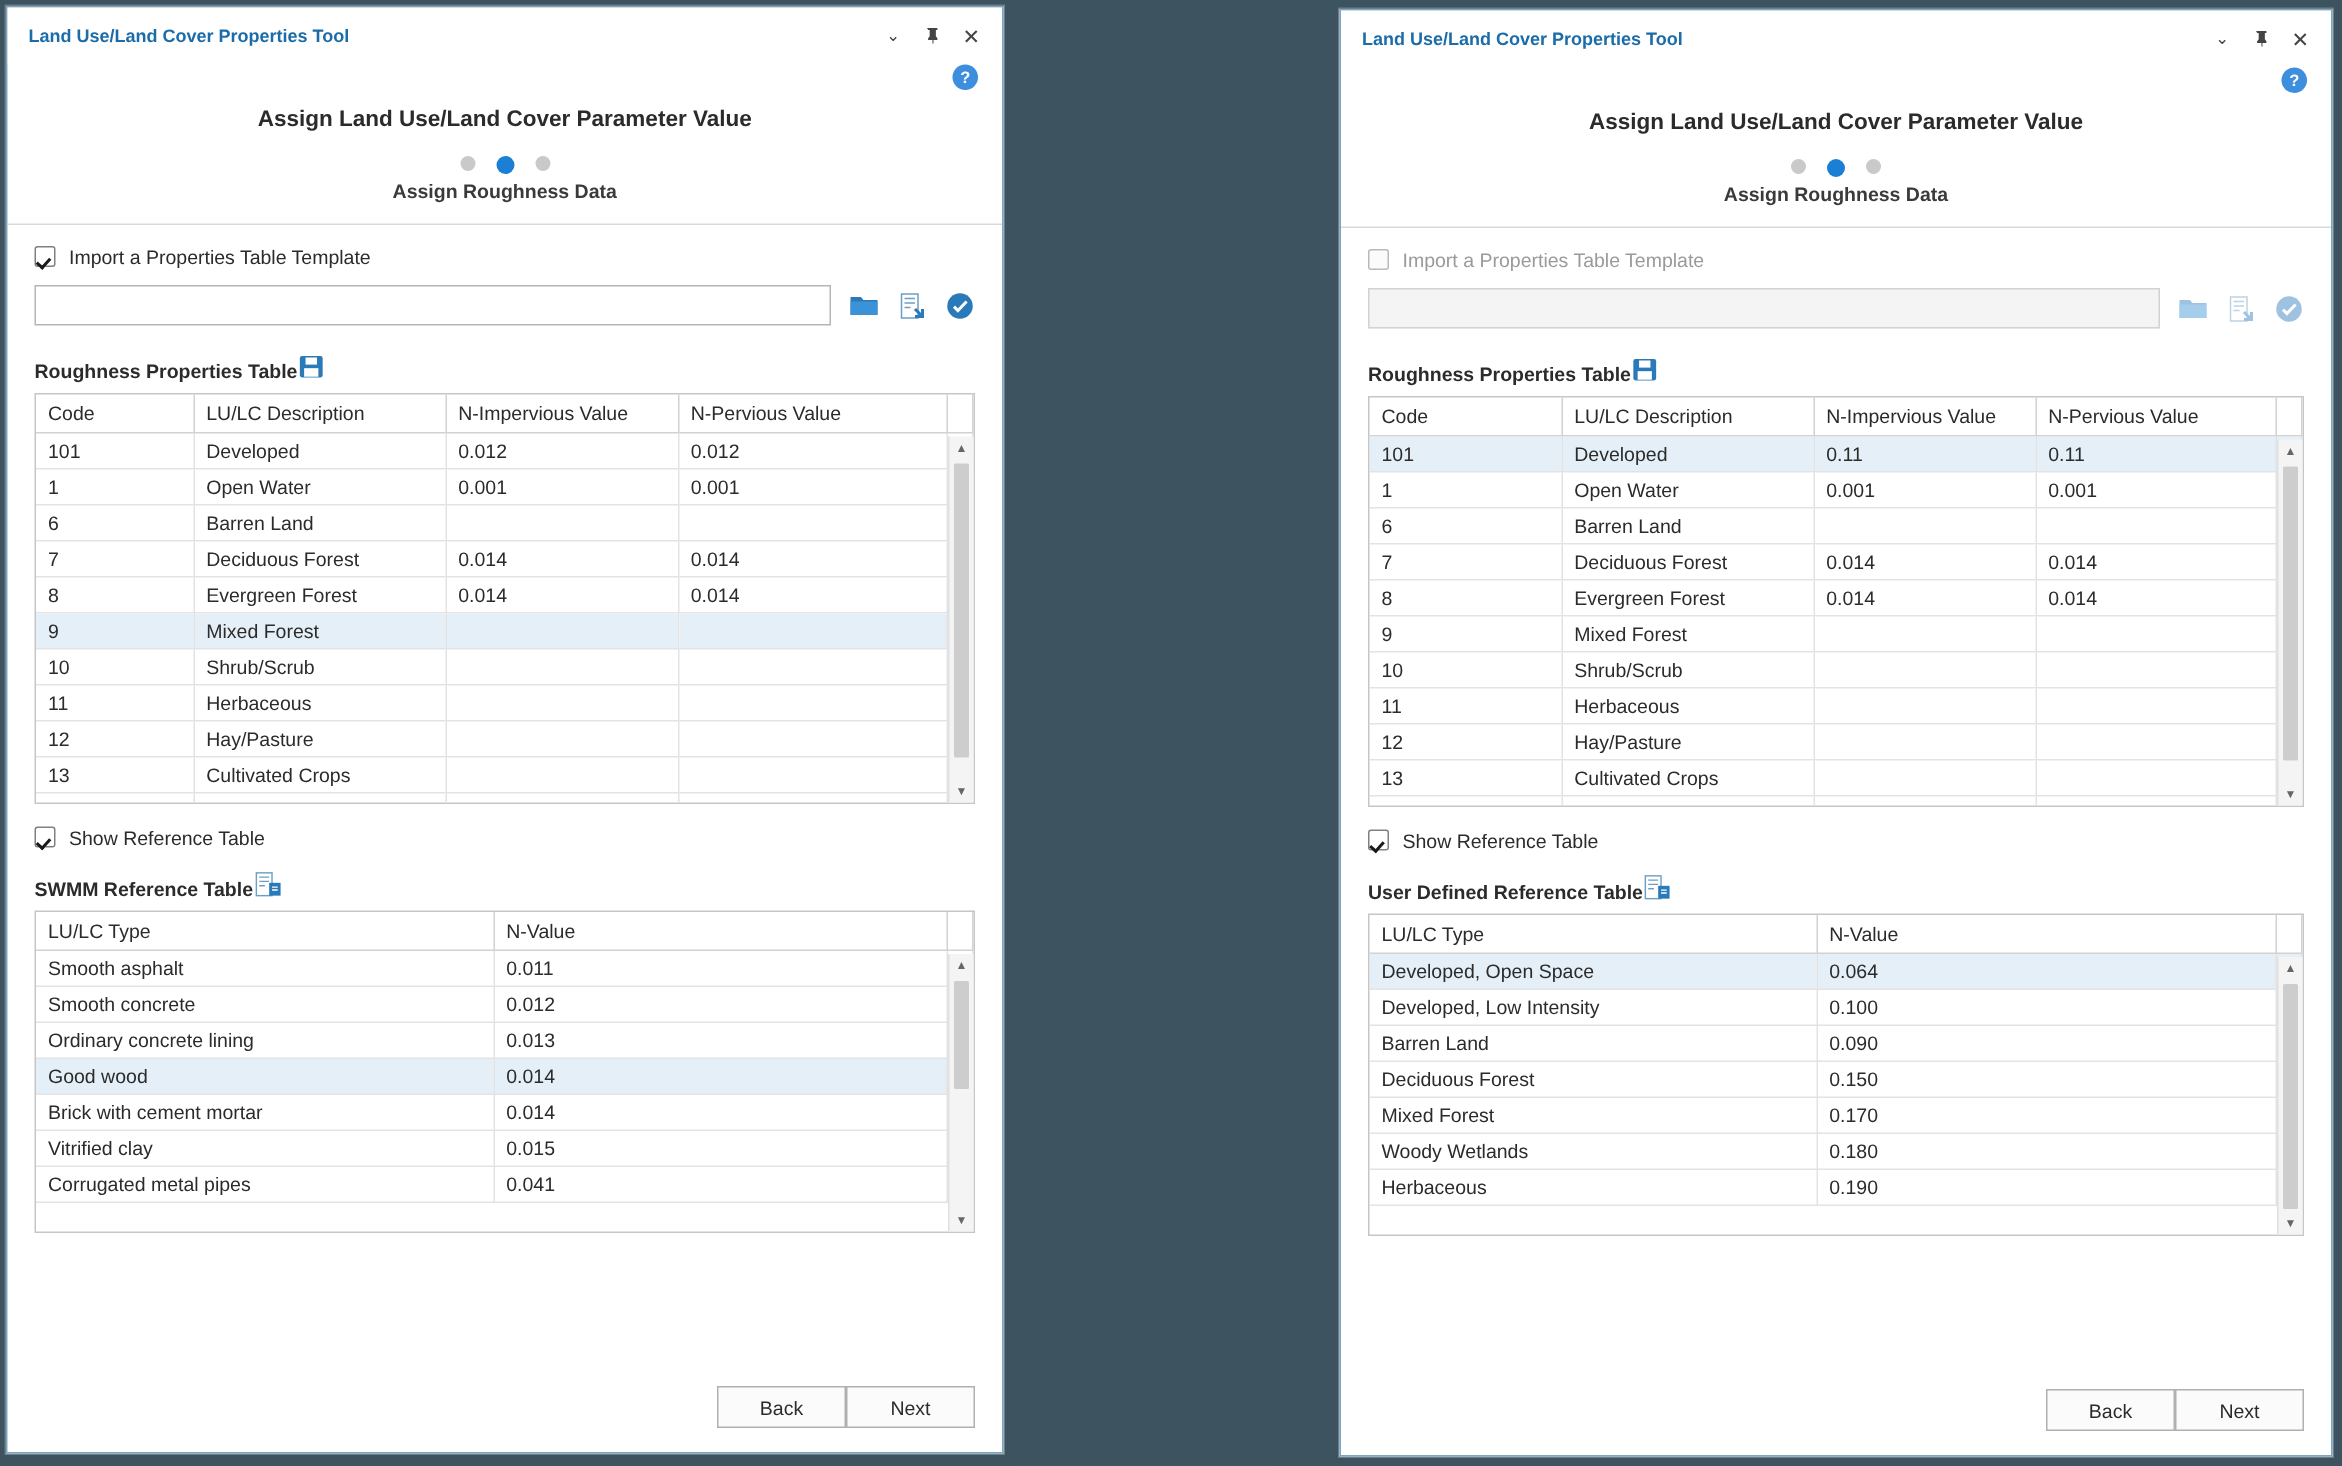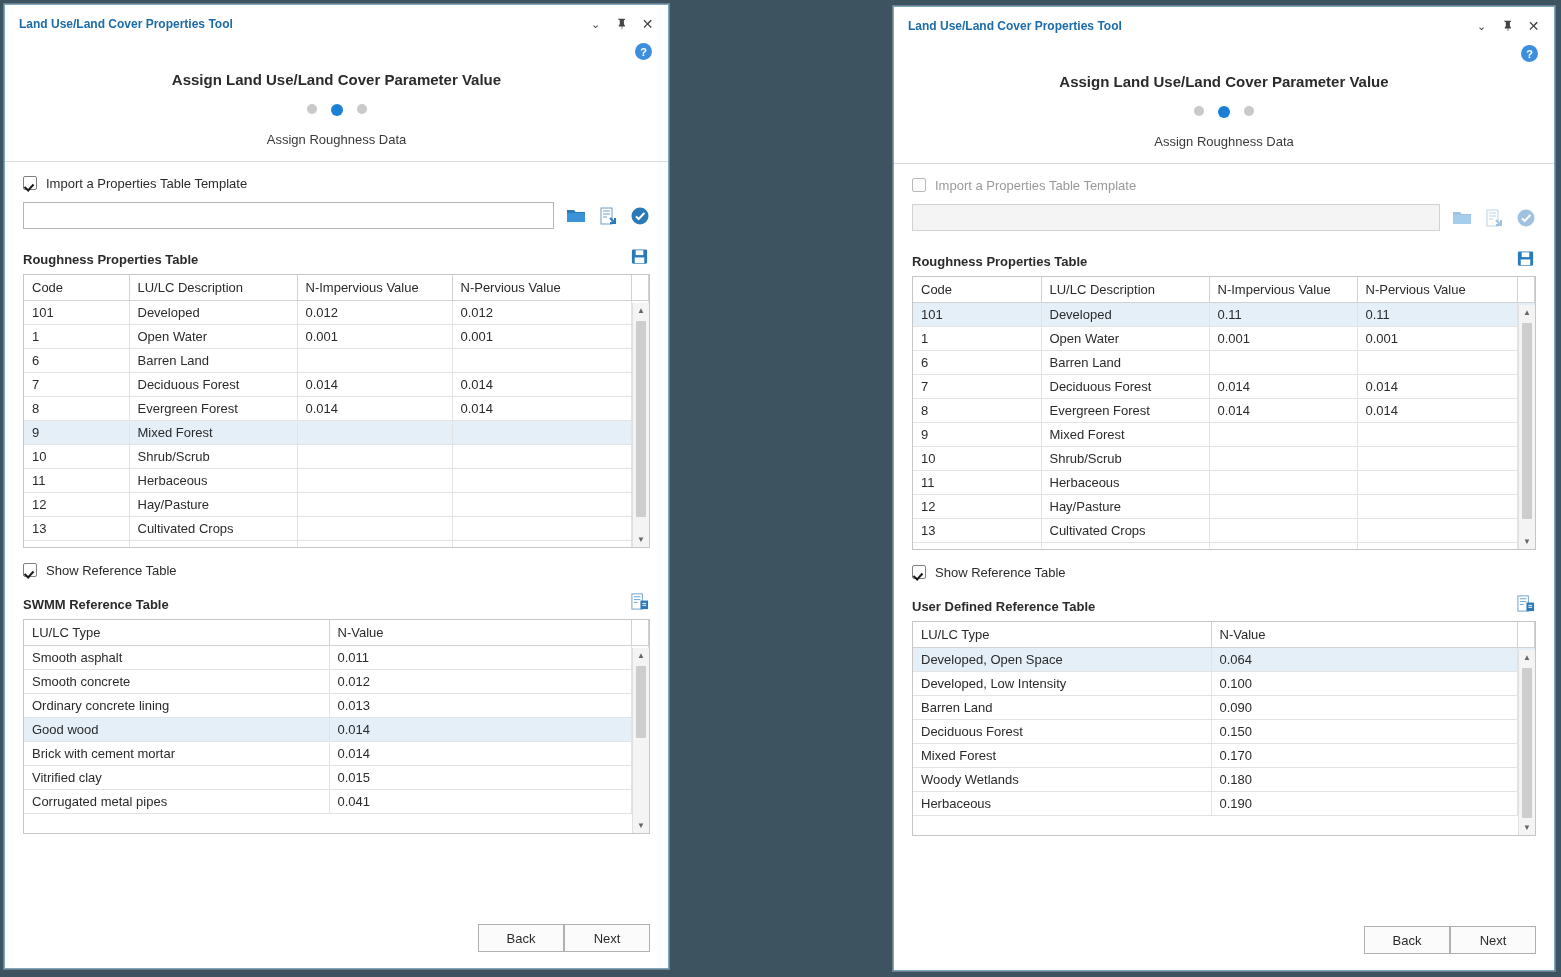--- a/index.html
+++ b/index.html
@@ -59,22 +59,22 @@
     text-align: center;
     font-size: 15px;
     font-weight: bold;
     color: #2b2b2b;
     margin: 2px 0 0 0;
   }
   .dots { display: flex; justify-content: center; gap: 14px; margin-top: 16px; }
   .dot { width: 10px; height: 10px; border-radius: 50%; background: #c9c9c9; }
   .dot.active { background: #1b7fd4; width: 12px; height: 12px; }
   .step-label {
-    text-align: center; font-weight: normal; font-size: 13px;
-    margin-top: 16px; color: #3a3a3a;
+    text-align: center; font-weight: bold; font-size: 13px;
+    margin-top: 4px; color: #3a3a3a;
   }
 
   .hr { height: 1px; background: #d9d9d9; margin: 14px 0 0 0; }
 
   
   .body { padding: 0 18px; }
 
   .checkrow { display: flex; align-items: flex-start; gap: 9px; margin-top: 14px; }
   .cb {
     width: 14px; height: 14px; border: 1px solid #808080; background: #fff;
@@ -94,21 +94,21 @@
   .inputrow { display: flex; align-items: center; gap: 12px; margin-top: 11px; }
   .textinput {
     flex: 1; height: 27px; border: 1px solid #b5b5b5; background: #fff;
   }
   .textinput.disabled { background: #f4f4f4; border-color: #d2d2d2; }
 
   .ic { width: 20px; height: 20px; display: block; }
   .ic.dim { opacity: .45; }
 
   .sect {
-    display: flex; align-items: flex-end; justify-content: space-between;
+    display: flex; align-items: flex-end; 
     margin-top: 18px;
   }
   .sect-title { font-weight: bold; font-size: 13px; }
 
   
   .tablewrap { margin-top: 7px; border: 1px solid #c6c6c6; background: #fff; position: relative; }
   table { border-collapse: collapse; width: 100%; table-layout: fixed; }
   thead th {
     font-weight: normal; text-align: left;
     padding: 5px 8px; font-size: 13px;

